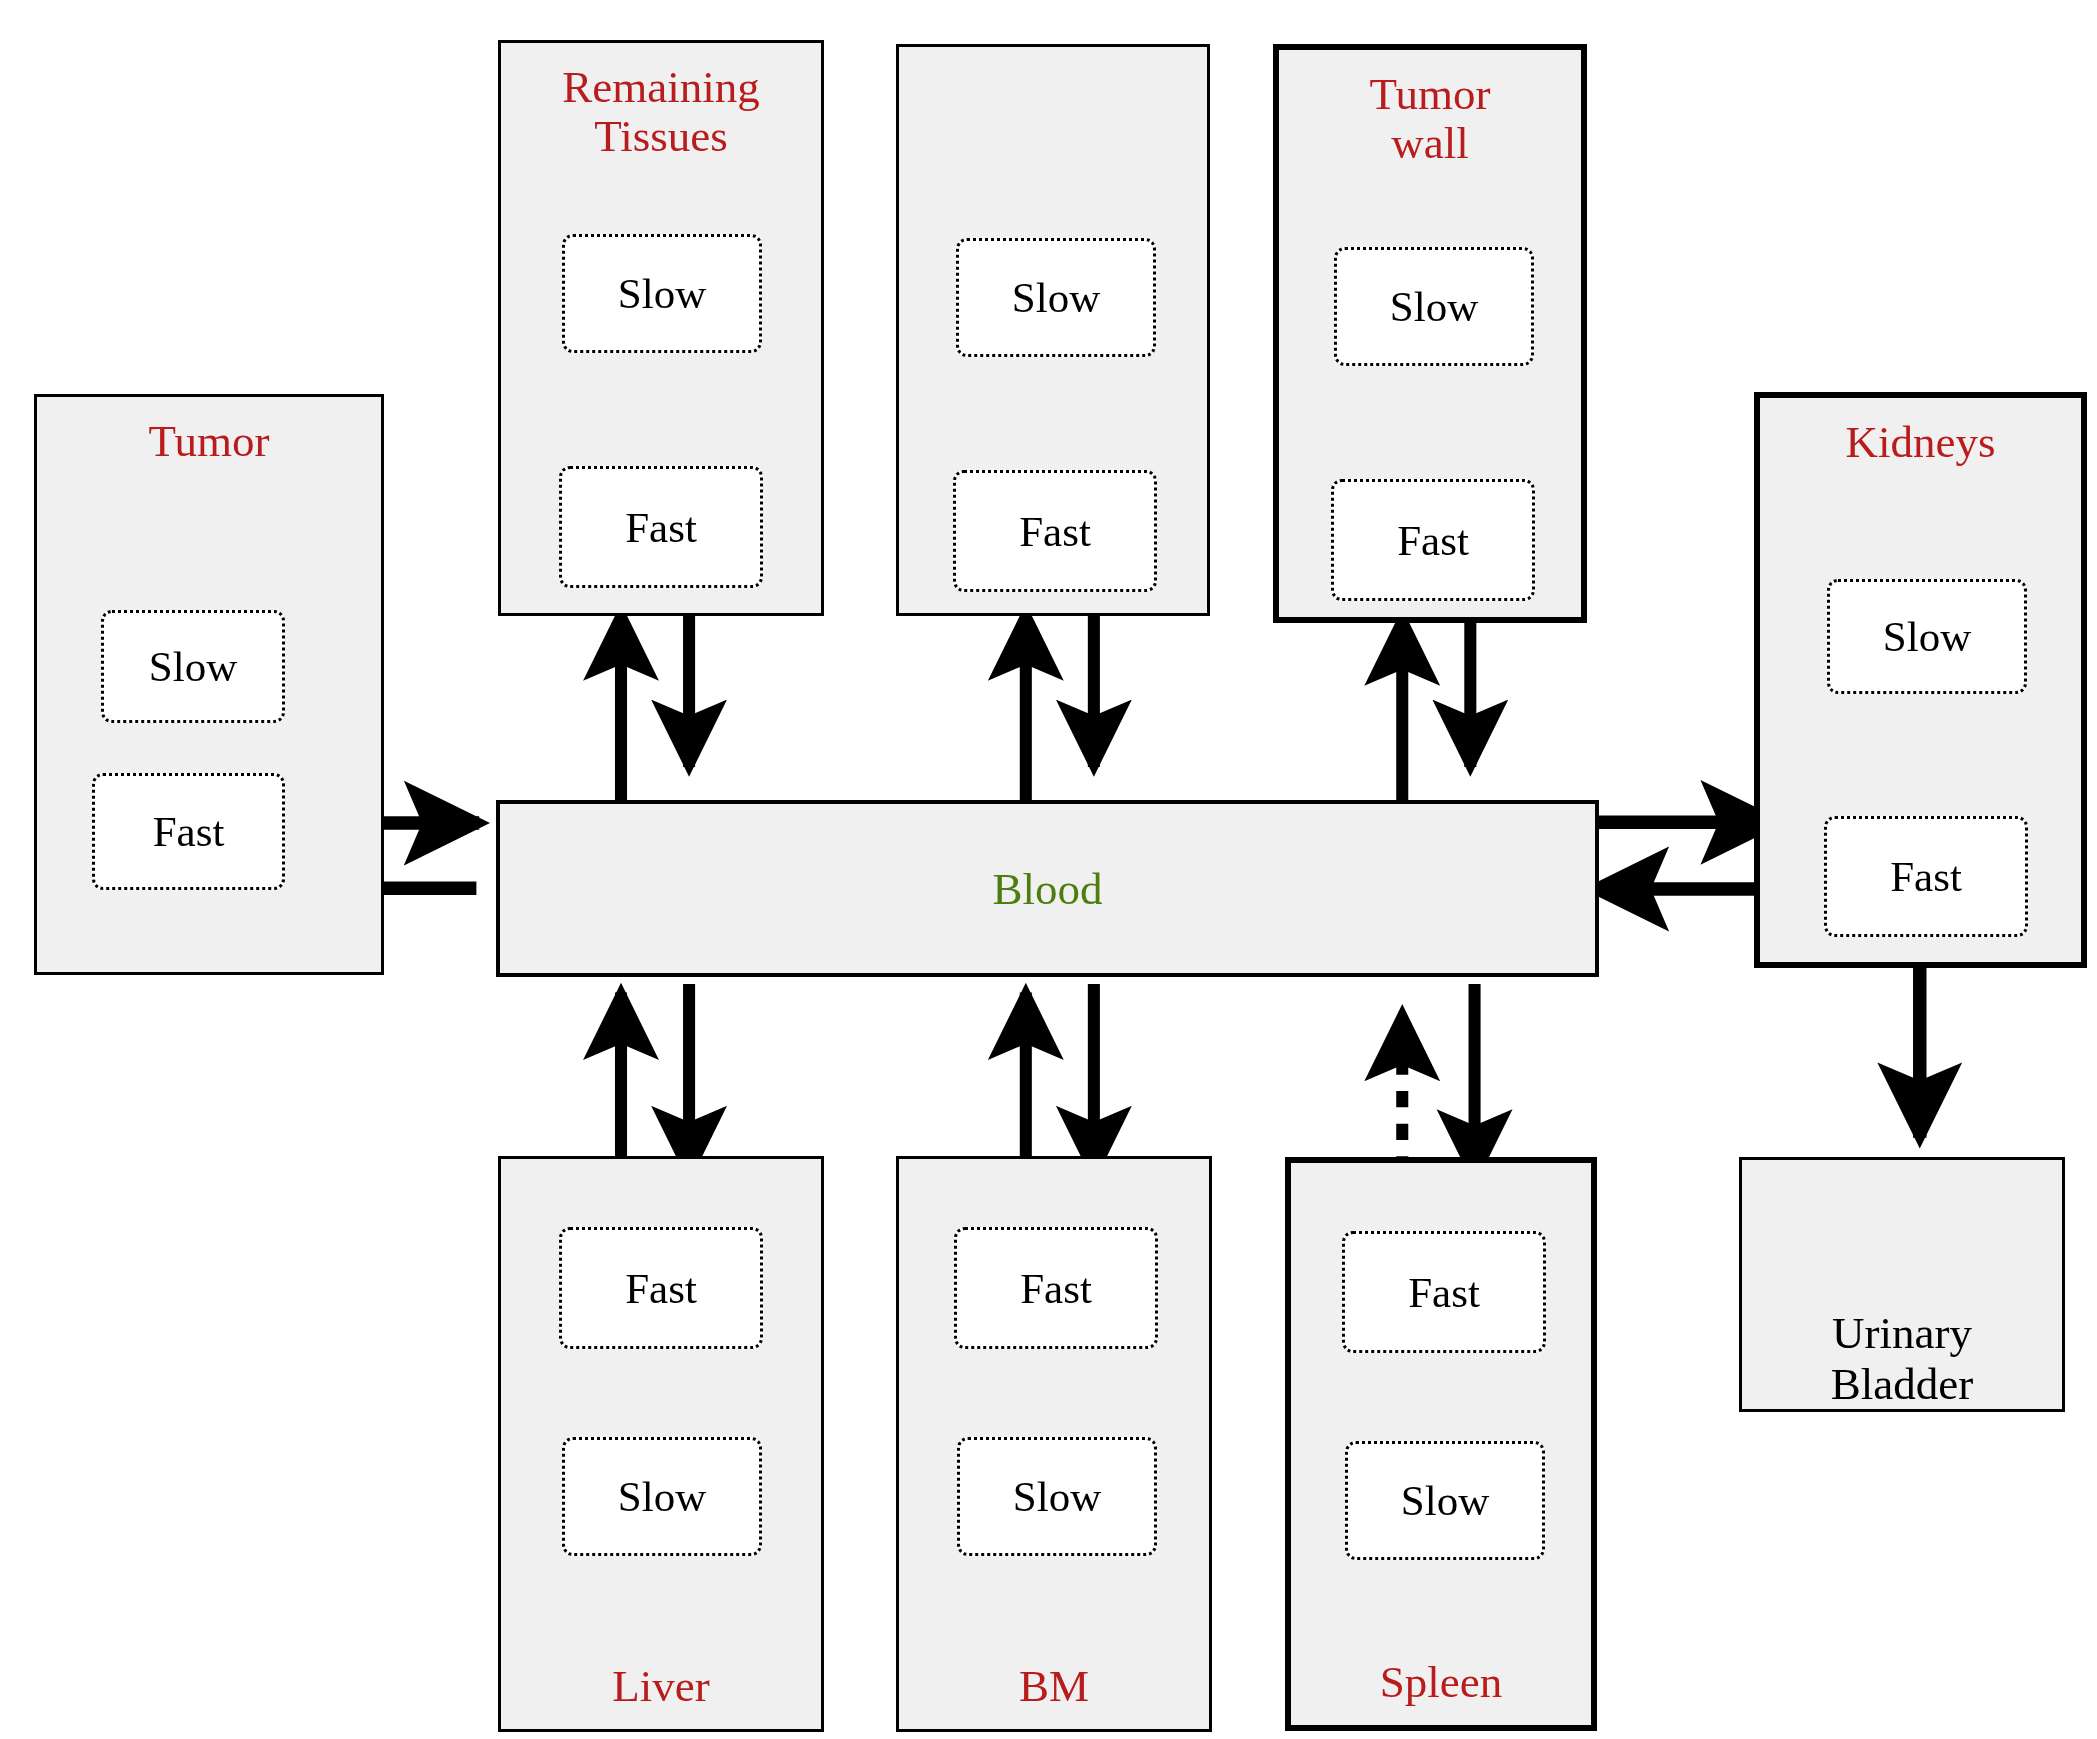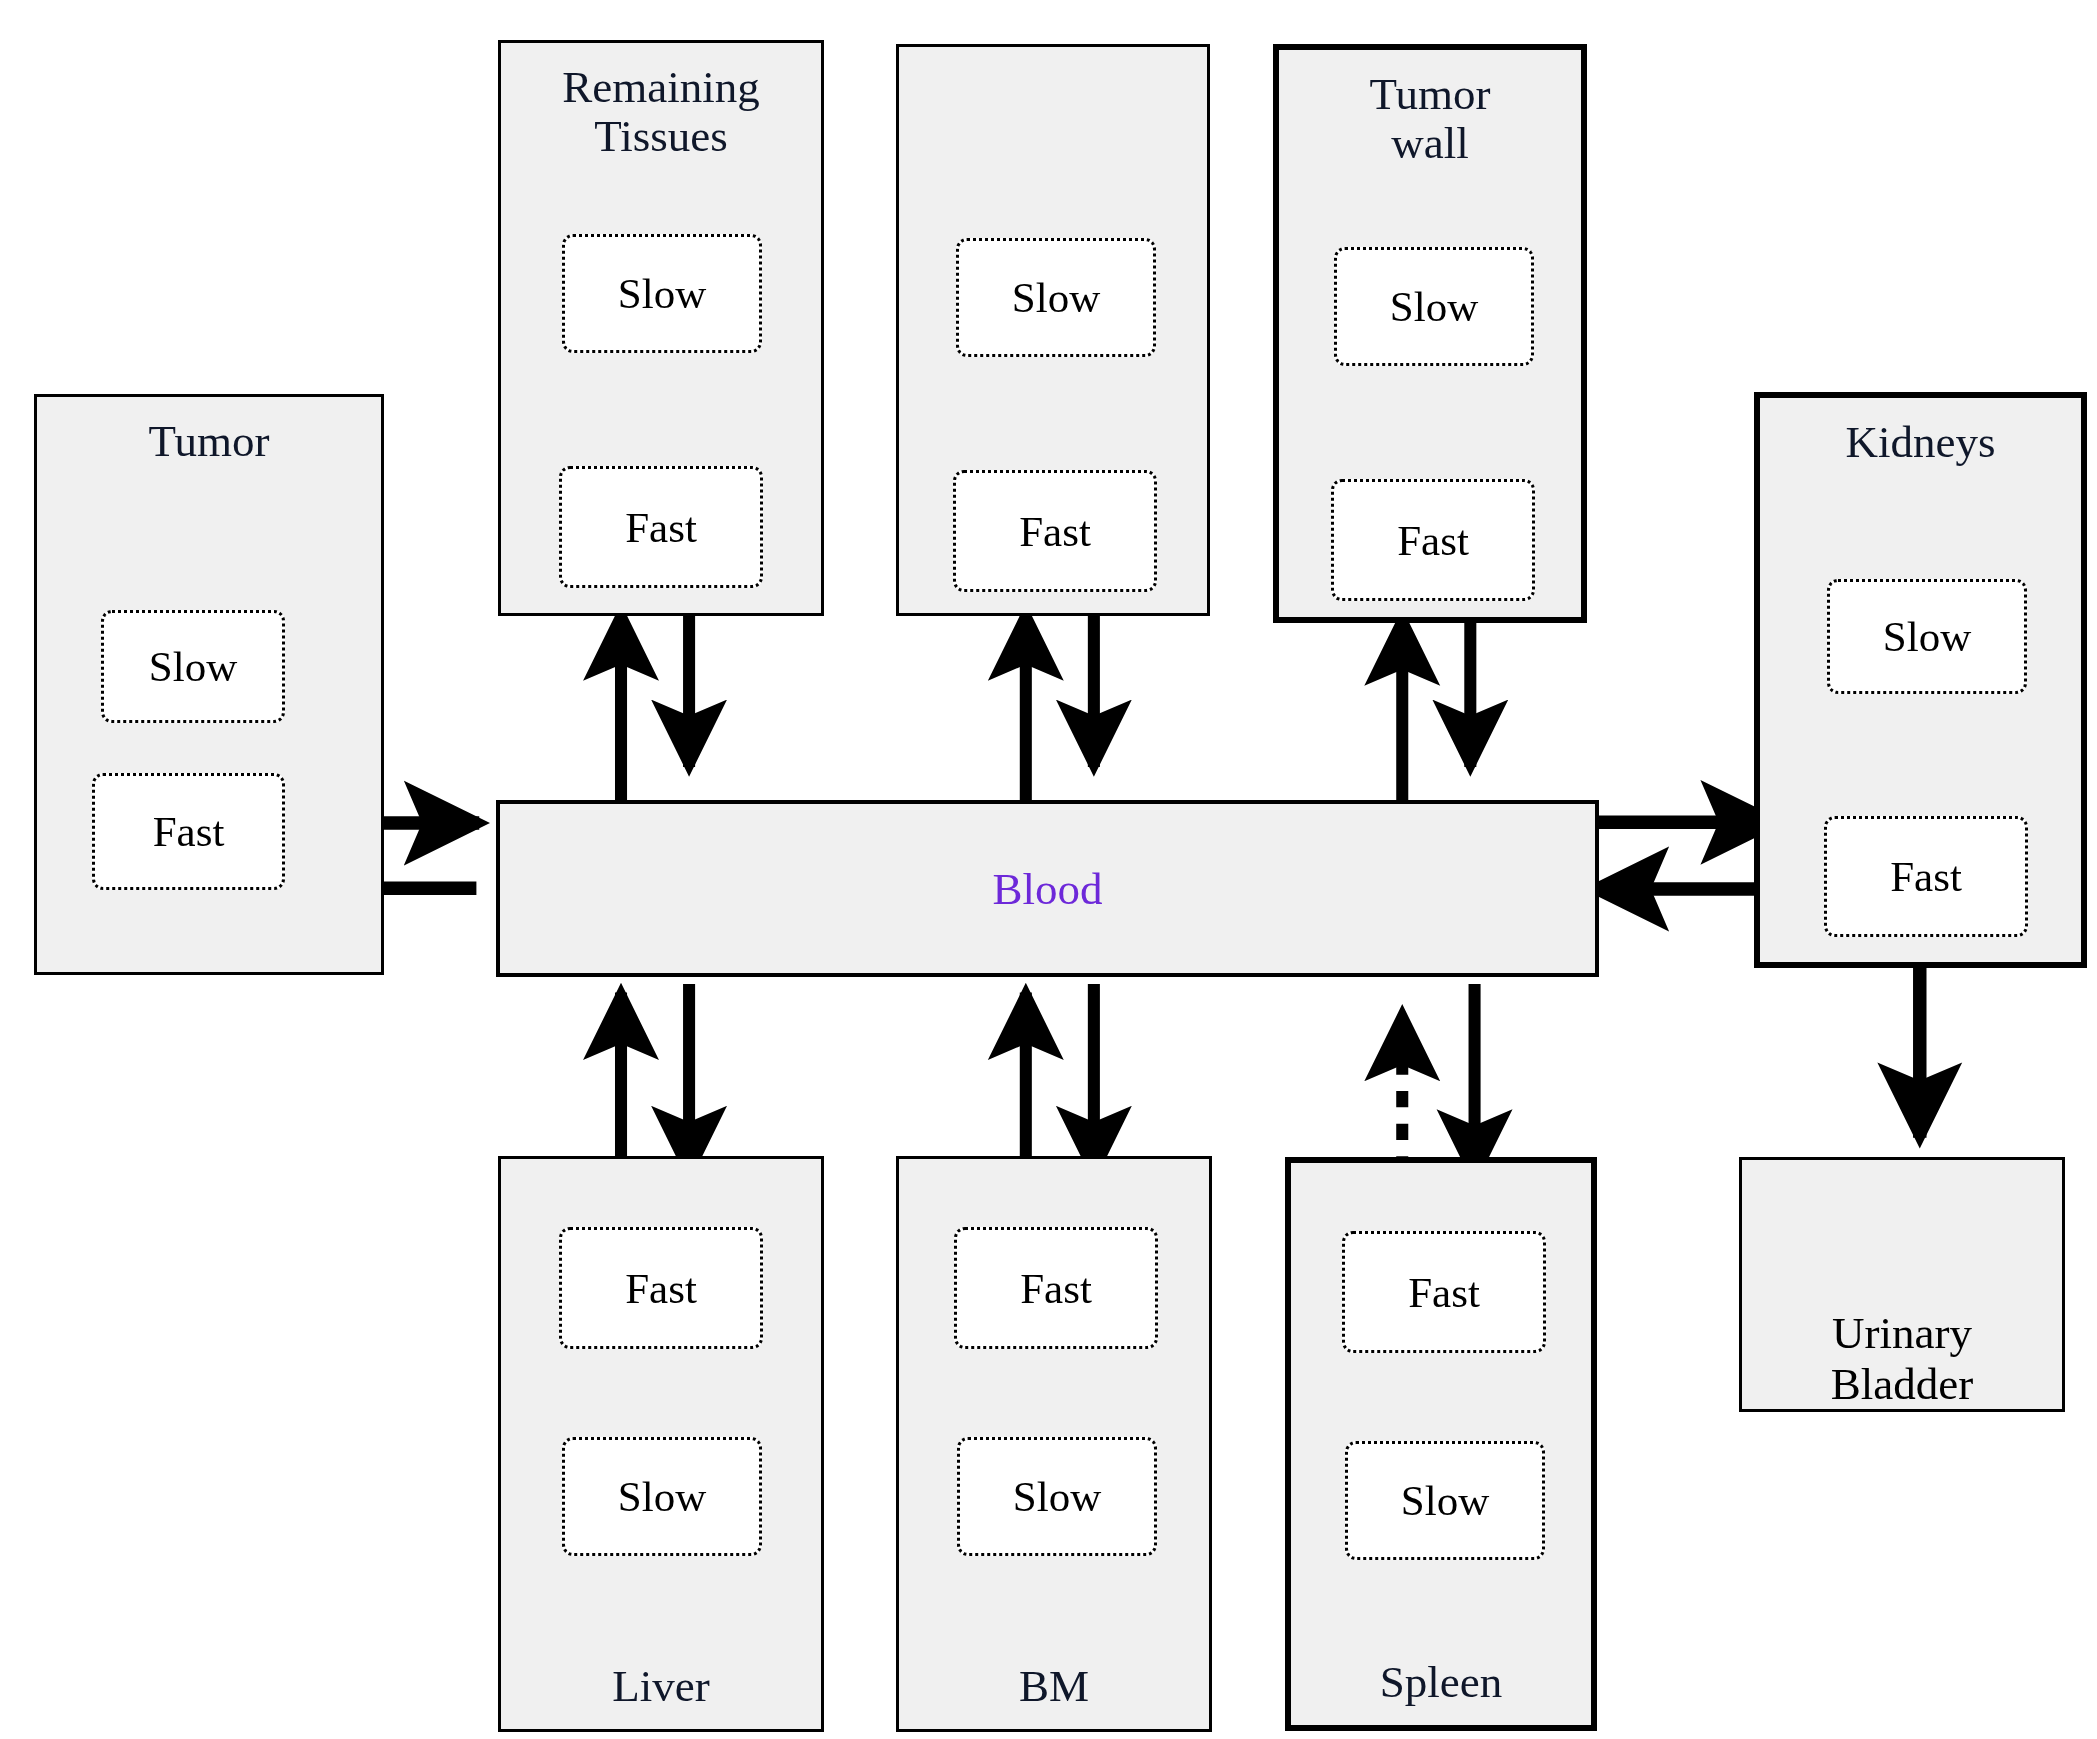--- a/index.html
+++ b/index.html
@@ -29,21 +29,21 @@
   .organ-box.thick {
     border-width: 6.4px;
   }
   .organ-title {
     position: absolute;
     left: 0;
     right: 0;
     text-align: center;
     font-size: 45px;
     line-height: 1.08;
-    color: #0f172a;
+    color: #b91c1c;
     white-space: pre-line;
   }
   .organ-title.top   { top: 20px; }
   .organ-title.bottom{ bottom: 18.4px; }
 
   
   .sub {
     position: absolute;
     background: #ffffff;
     border: 3.5px dotted #000000;
@@ -59,21 +59,21 @@
   
   .blood-box {
     position: absolute;
     background: #f0f0f0;
     border: 4.3px solid #000000;
     box-sizing: border-box;
     display: flex;
     align-items: center;
     justify-content: center;
     font-size: 45px;
-    color: #6d28d9;
+    color: #4d7c0f;
   }
 
   
   .arrow-layer {
     position: absolute;
     left: 0; top: 0;
     width: 2097px;
     height: 1739px;
     pointer-events: none;
   }

